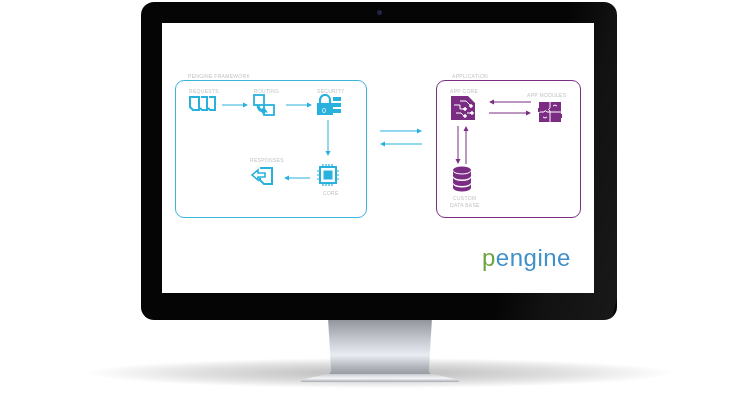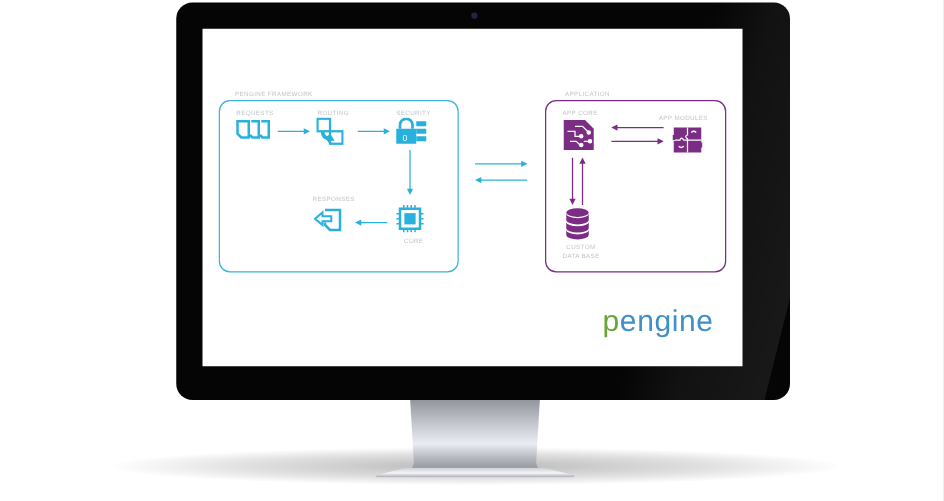--- a/index.html
+++ b/index.html
@@ -5,21 +5,21 @@
   html,body{margin:0;padding:0;background:#ffffff;}
   body{width:755px;height:401px;position:relative;overflow:hidden;font-family:"Liberation Sans",sans-serif;}
   .shadow{position:absolute;left:90px;top:358px;width:580px;height:30px;border-radius:50%;
     background:radial-gradient(ellipse at center, rgba(0,0,0,0.28) 0%, rgba(0,0,0,0.12) 45%, rgba(0,0,0,0) 72%);}
   .neck{position:absolute;left:328px;top:318px;width:104px;height:60px;
     background:linear-gradient(180deg,#8d9096 0%,#c4c7cd 35%,#e9ecf2 62%,#b6b9bf 80%,#8a8d93 100%);
     clip-path:polygon(0 0,100% 0,97% 88%,100% 100%,0 100%,3% 88%);}
   .base{position:absolute;left:300px;top:374px;width:160px;height:8px;
     background:linear-gradient(180deg,#c9ccd2 0%,#f4f5f8 55%,#a7aab0 100%);
     clip-path:polygon(16% 0,84% 0,100% 80%,99% 100%,1% 100%,0 80%);}
-  .bezel{position:absolute;left:141px;top:2px;width:476px;height:318px;background:#050506;border-radius:13px;overflow:hidden;padding-left:15px;}
+  .bezel{position:absolute;left:141px;top:2px;width:476px;height:318px;background:#050506;border-radius:13px;overflow:hidden;}
   .gloss{position:absolute;left:390px;top:-10px;width:120px;height:340px;background:linear-gradient(90deg,rgba(255,255,255,0) 0%,rgba(255,255,255,0.05) 40%,rgba(255,255,255,0.08) 100%);transform:skewX(-14deg);}
   .camera{position:absolute;left:236px;top:8px;width:5px;height:5px;border-radius:50%;background:#23234a;}
   .screen{position:absolute;left:21px;top:21px;width:432px;height:270px;background:#ffffff;overflow:hidden;}
   .lbl{position:absolute;font-size:5px;letter-spacing:0.3px;color:#bfc3c6;text-transform:uppercase;white-space:nowrap;}
   .box{position:absolute;border-radius:9px;}
   .fw{left:13px;top:57px;width:190px;height:136px;border:1.5px solid #3ab4dd;}
   .app{left:274px;top:57px;width:143px;height:136px;border:1.5px solid #7b2c83;}
   .arrow{position:absolute;}
   .icon{position:absolute;}
   .logo{position:absolute;left:320px;top:221px;font-size:24px;color:#3f8fc8;letter-spacing:0.5px;}

